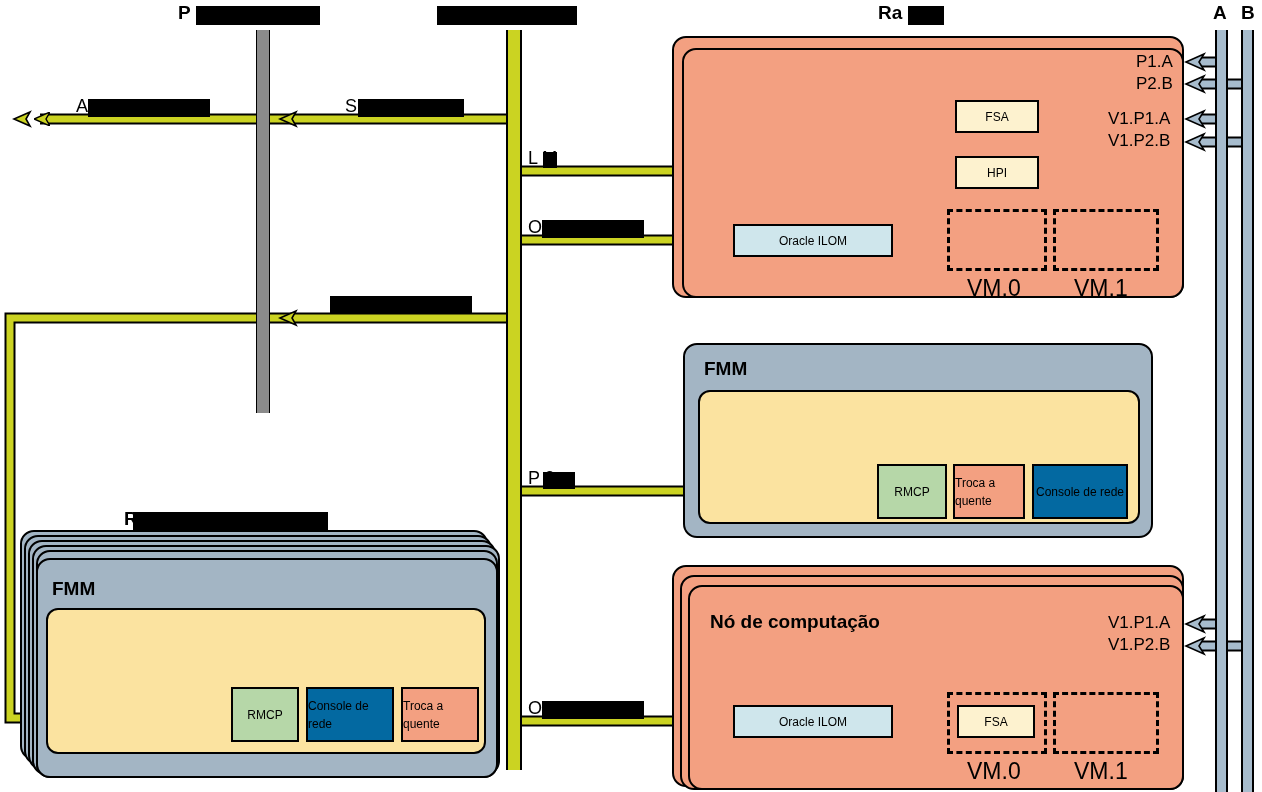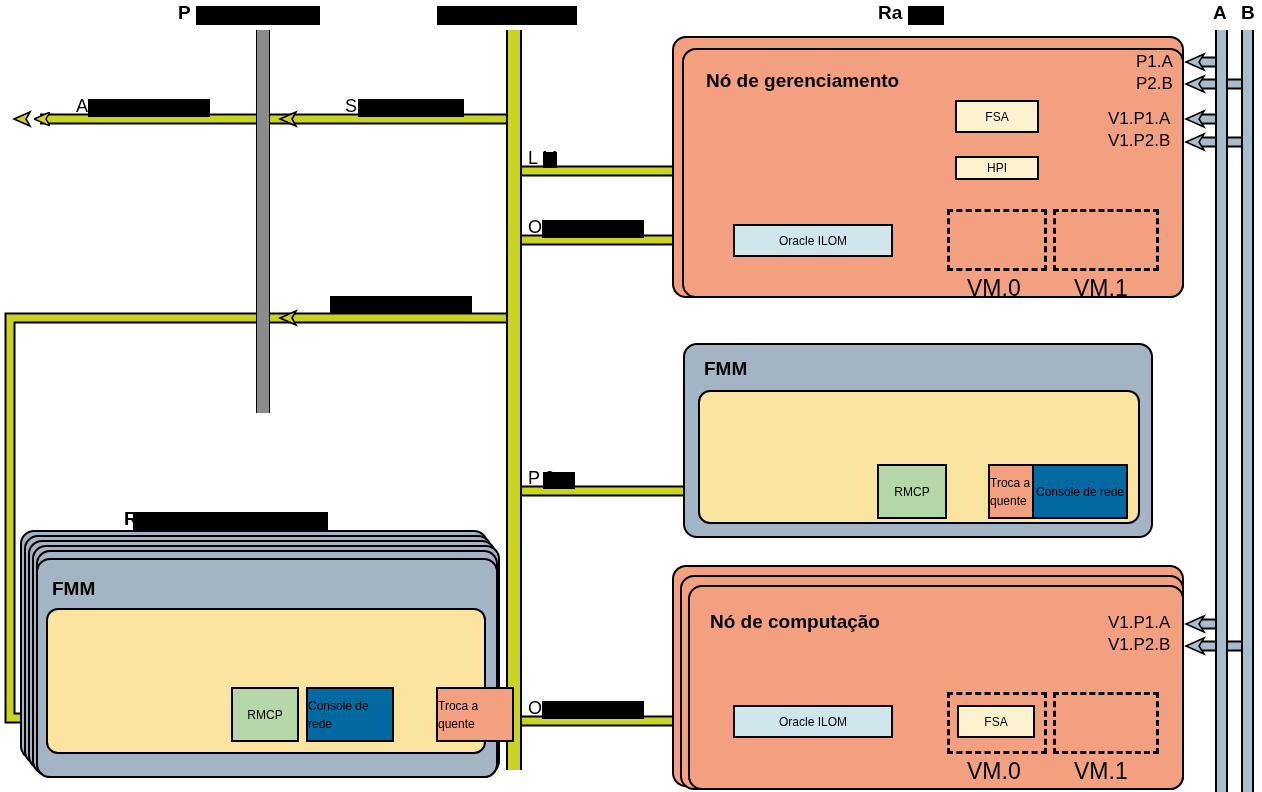--- a/index.html
+++ b/index.html
@@ -24,21 +24,21 @@
   .card{border:2px solid #000;border-radius:14px;}
   .salmon{background:#f3a081;}
   .bluegray{background:#a3b5c4;}
   .yellowpane{background:#fbe3a0;border:2px solid #000;border-radius:12px;}
 
   .nodetitle{font-size:19px;font-weight:bold;}
 
   .chip{border:2px solid #000;display:flex;align-items:center;justify-content:center;
         text-align:left;font-size:12px;line-height:18px;}
   .chip-green{background:#b6d7a8;}
-  .chip-salmon{background:#f3a081;margin-left:35px;}
+  .chip-salmon{background:#f3a081;}
   .chip-bluegray{background:#0369a1;}
   .chip-cream{background:#fdf2cf;}
   .chip-lightblue{background:#cfe6ec;}
 
   .vmbox{border:3px dashed #000;background:transparent;}
   .vmlabel{font-size:23px;}
 
   .portlabel{font-size:17px;line-height:20px;white-space:nowrap;text-align:right;}
 
   .linklabel{font-size:18px;white-space:nowrap;}
@@ -214,28 +214,25 @@
 
   <div class="abs linklabel" style="left:528px;top:698px;">
     <span>O                 </span>
   </div>
   <div class="redact" style="left:542px;top:701px;width:102px;height:18px;"></div>
 
   <div class="abs card salmon" style="left:672px;top:36px;width:512px;height:262px;"></div>
   <div class="abs card salmon" style="left:682px;top:48px;width:502px;height:250px;">
   </div>
 
-  <div class="abs nodetitle" style="left:706px;top:70px;">
-    <span>Nó de gerenciamento</span>
-  </div>
 
   <div class="abs chip chip-cream" style="left:955px;top:100px;width:84px;height:33px;">
     <span>FSA</span>
   </div>
-  <div class="abs chip chip-cream" style="left:955px;top:156px;width:84px;height:24px;">
+  <div class="abs chip chip-cream" style="left:955px;top:156px;width:84px;height:33px;">
     <span>HPI</span>
   </div>
   <div class="abs chip chip-lightblue" style="left:733px;top:224px;width:160px;height:33px;">
     <span>Oracle ILOM</span>
   </div>
 
   <div class="abs vmbox" style="left:947px;top:209px;width:100px;height:62px;"></div>
   <div class="abs vmbox" style="left:1053px;top:209px;width:106px;height:62px;"></div>
   <div class="abs vmlabel" style="left:967px;top:275px;">
     <span>VM.0</span>

